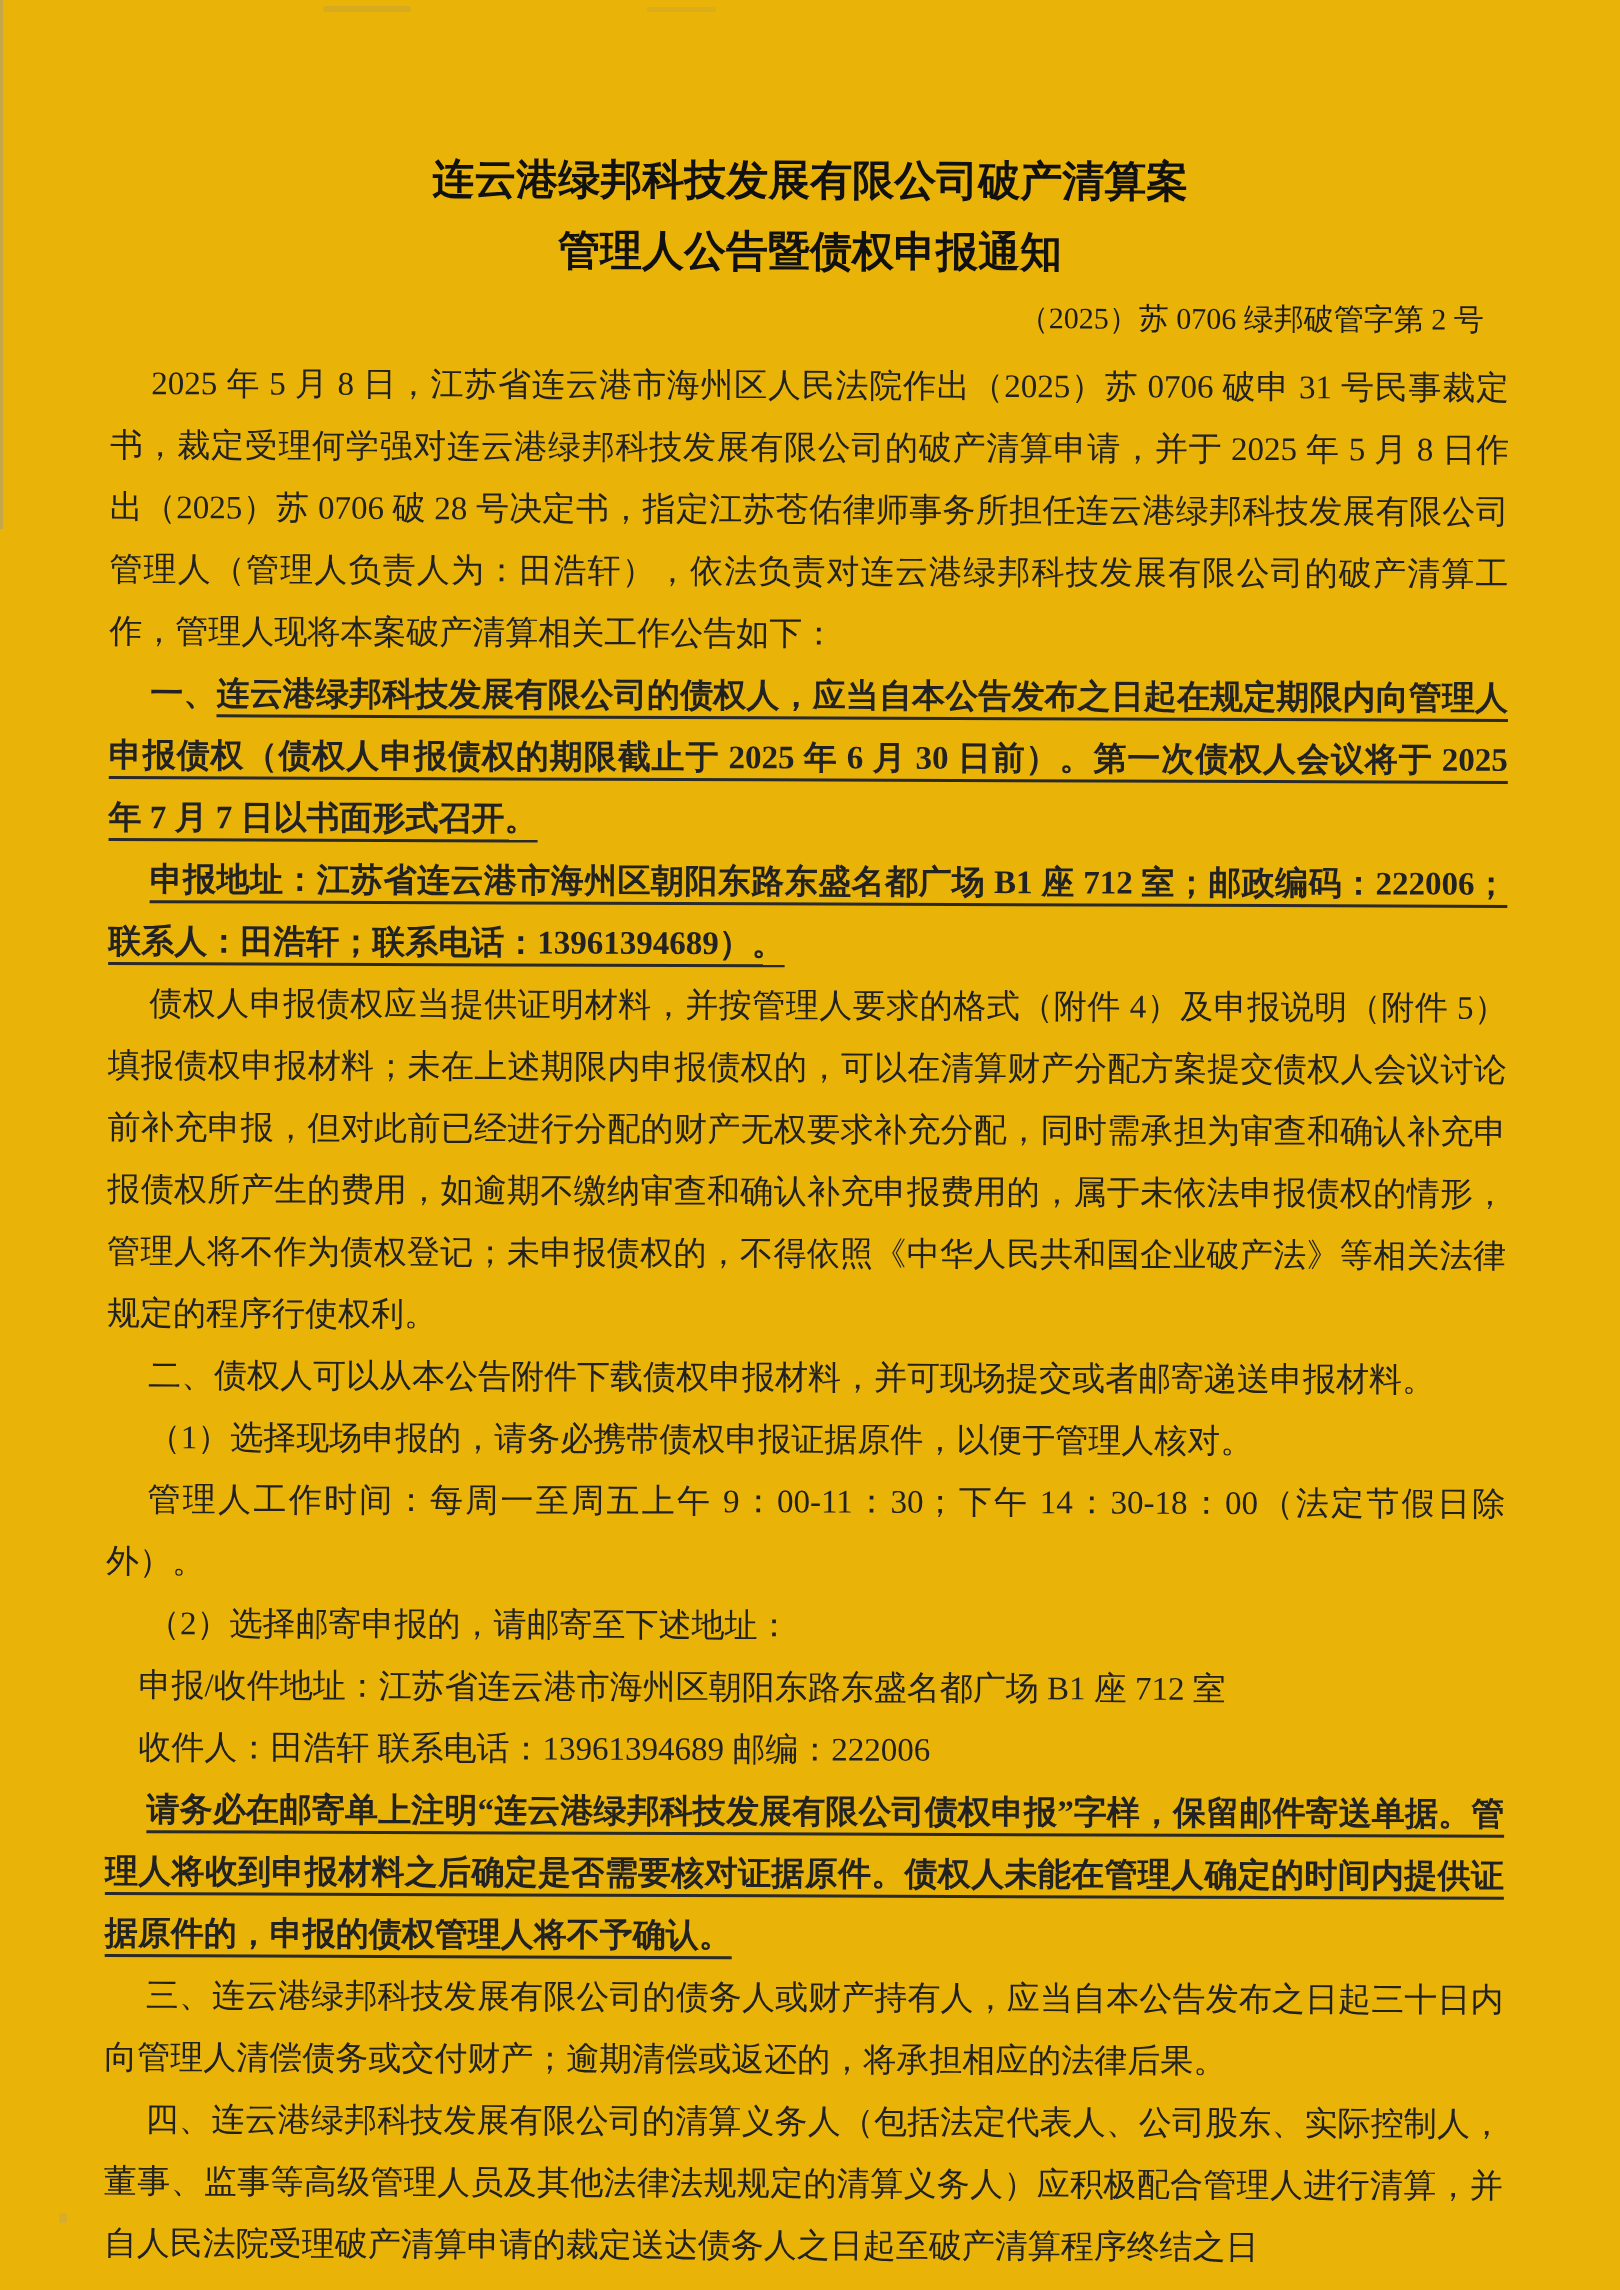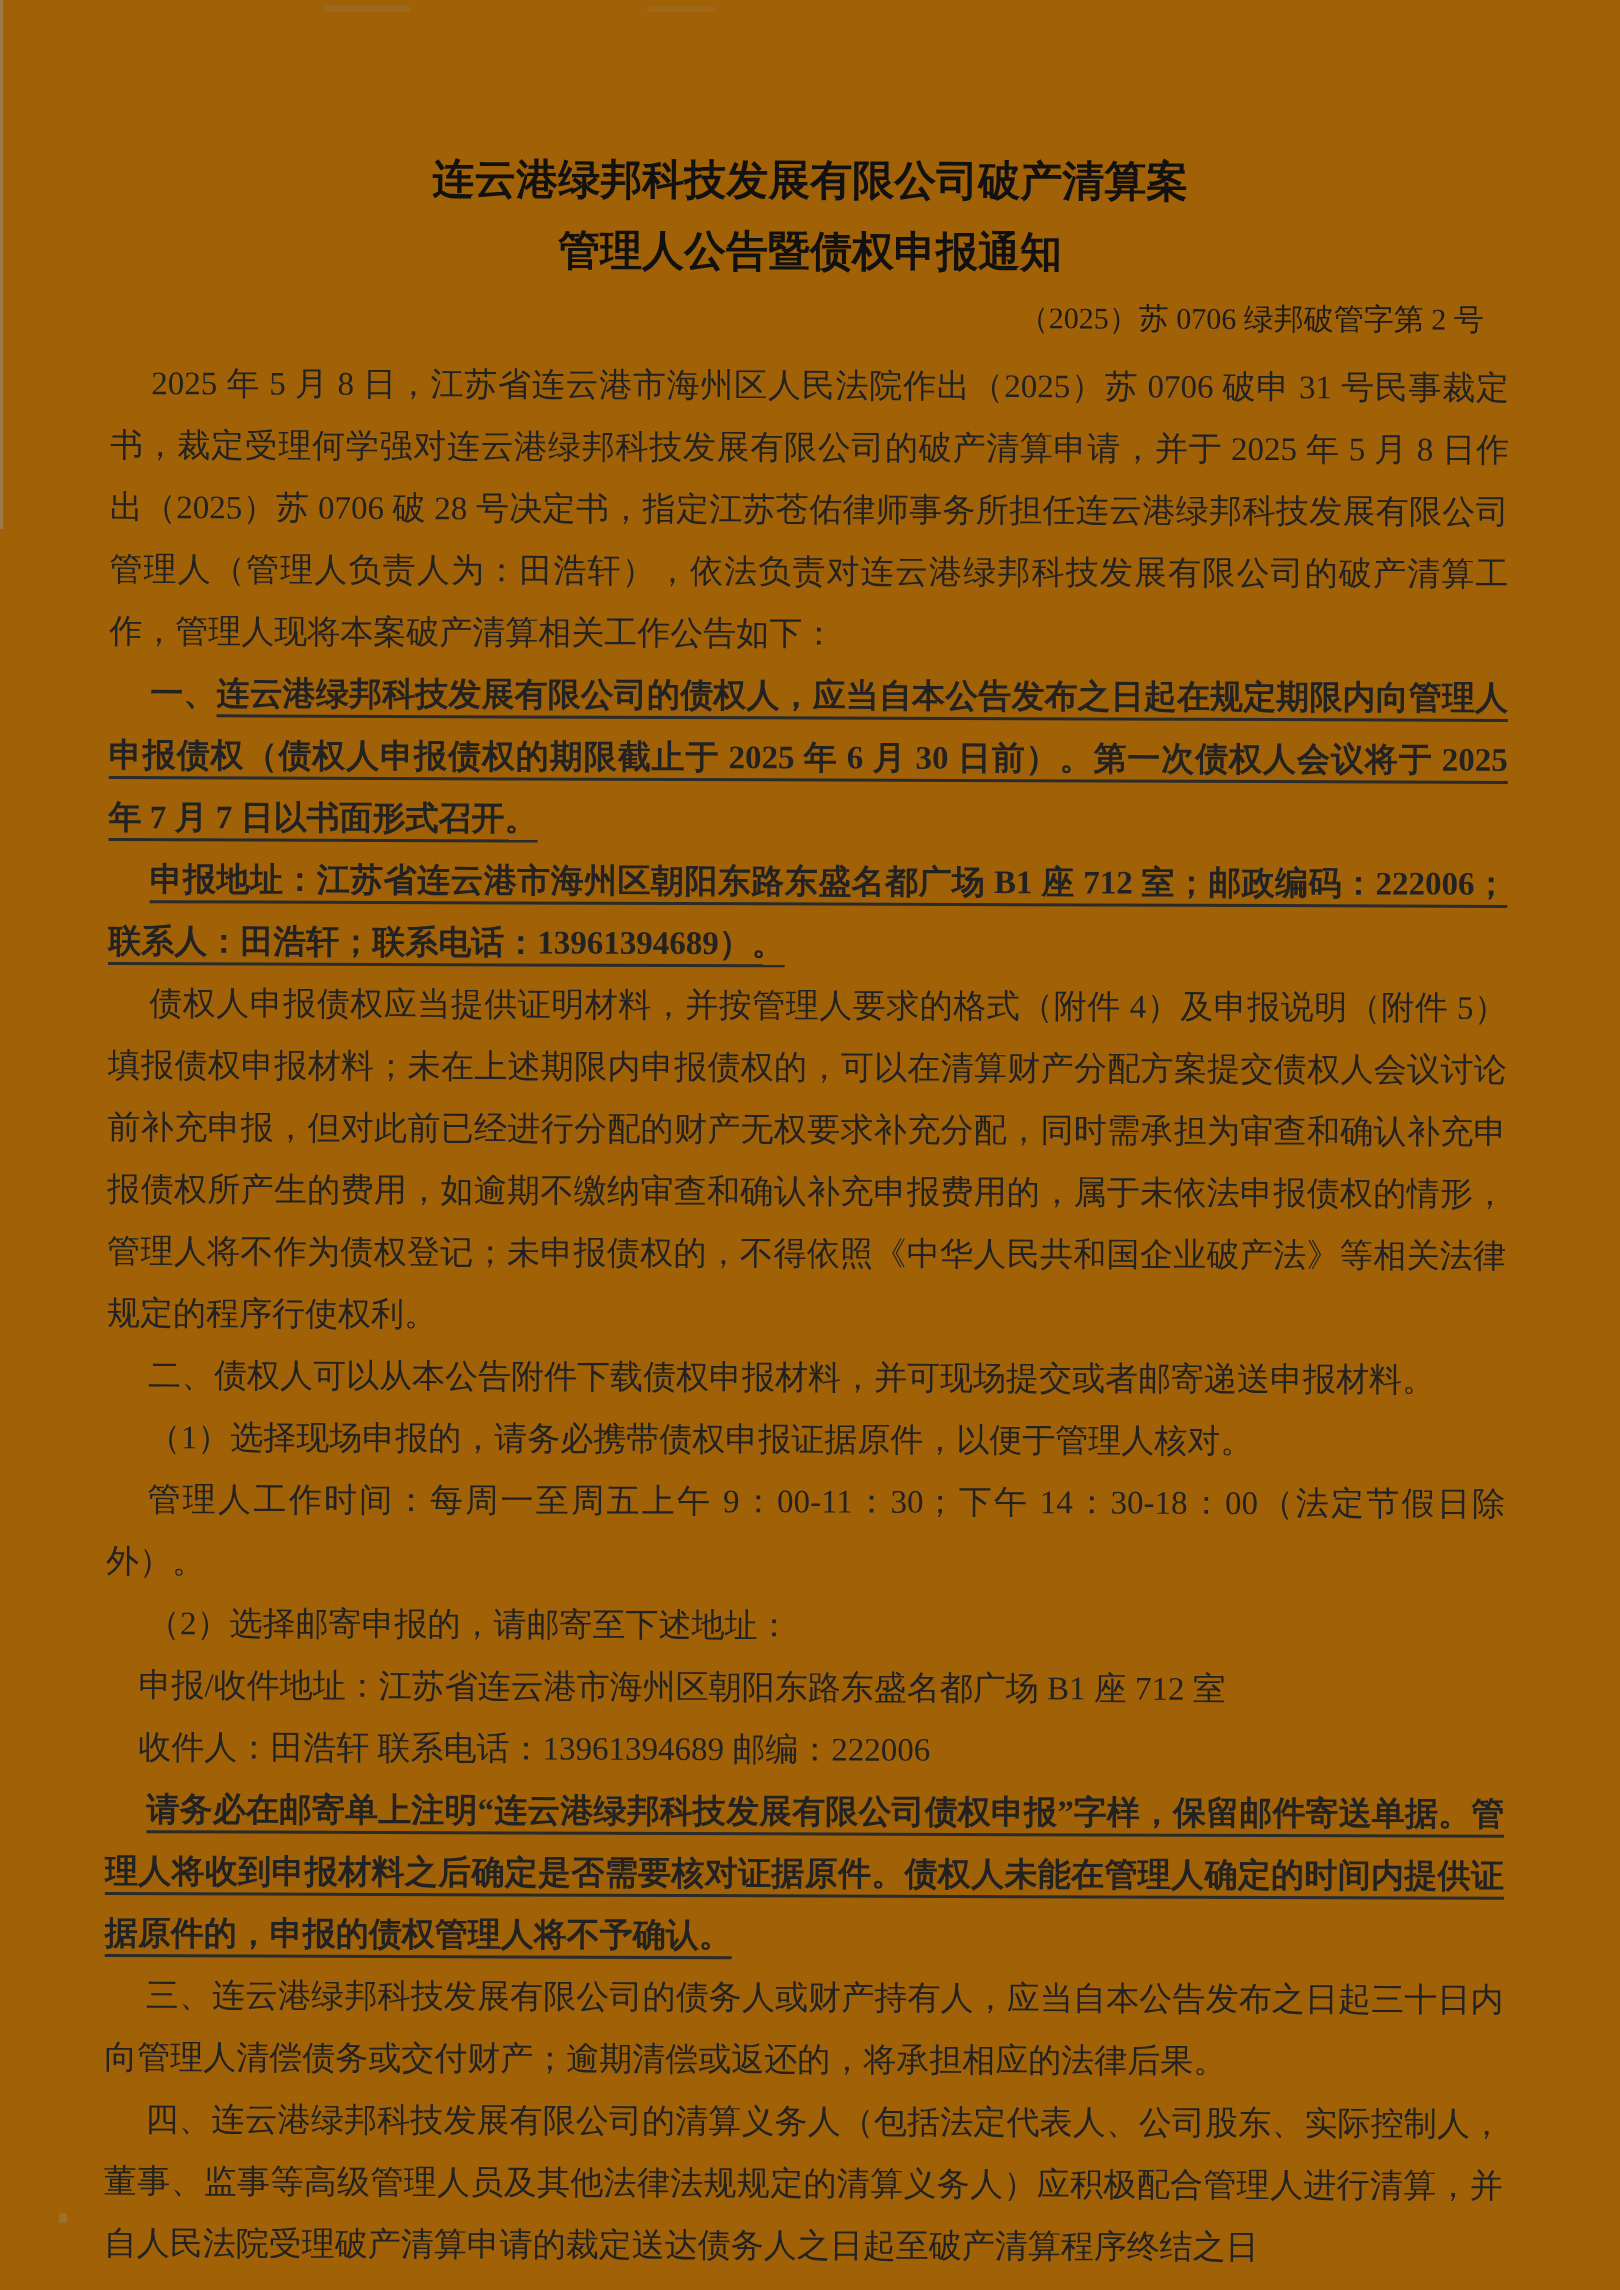--- a/index.html
+++ b/index.html
@@ -4,21 +4,21 @@
 <style>
   html, body {
     margin: 0;
     padding: 0;
     background: #e8e8e8;
   }
   .page {
     position: relative;
     width: 1620px;
     height: 2291px;
-    background: #a16207;
+    background: #eab308;
     overflow: hidden;
     font-family: "Liberation Serif", "DejaVu Serif", serif;
     color: #1c1c1c;
   }
   .content {
     position: absolute;
     left: 111px;
     top: 143px;
     width: 1399px;
     transform: rotate(0.2deg);

